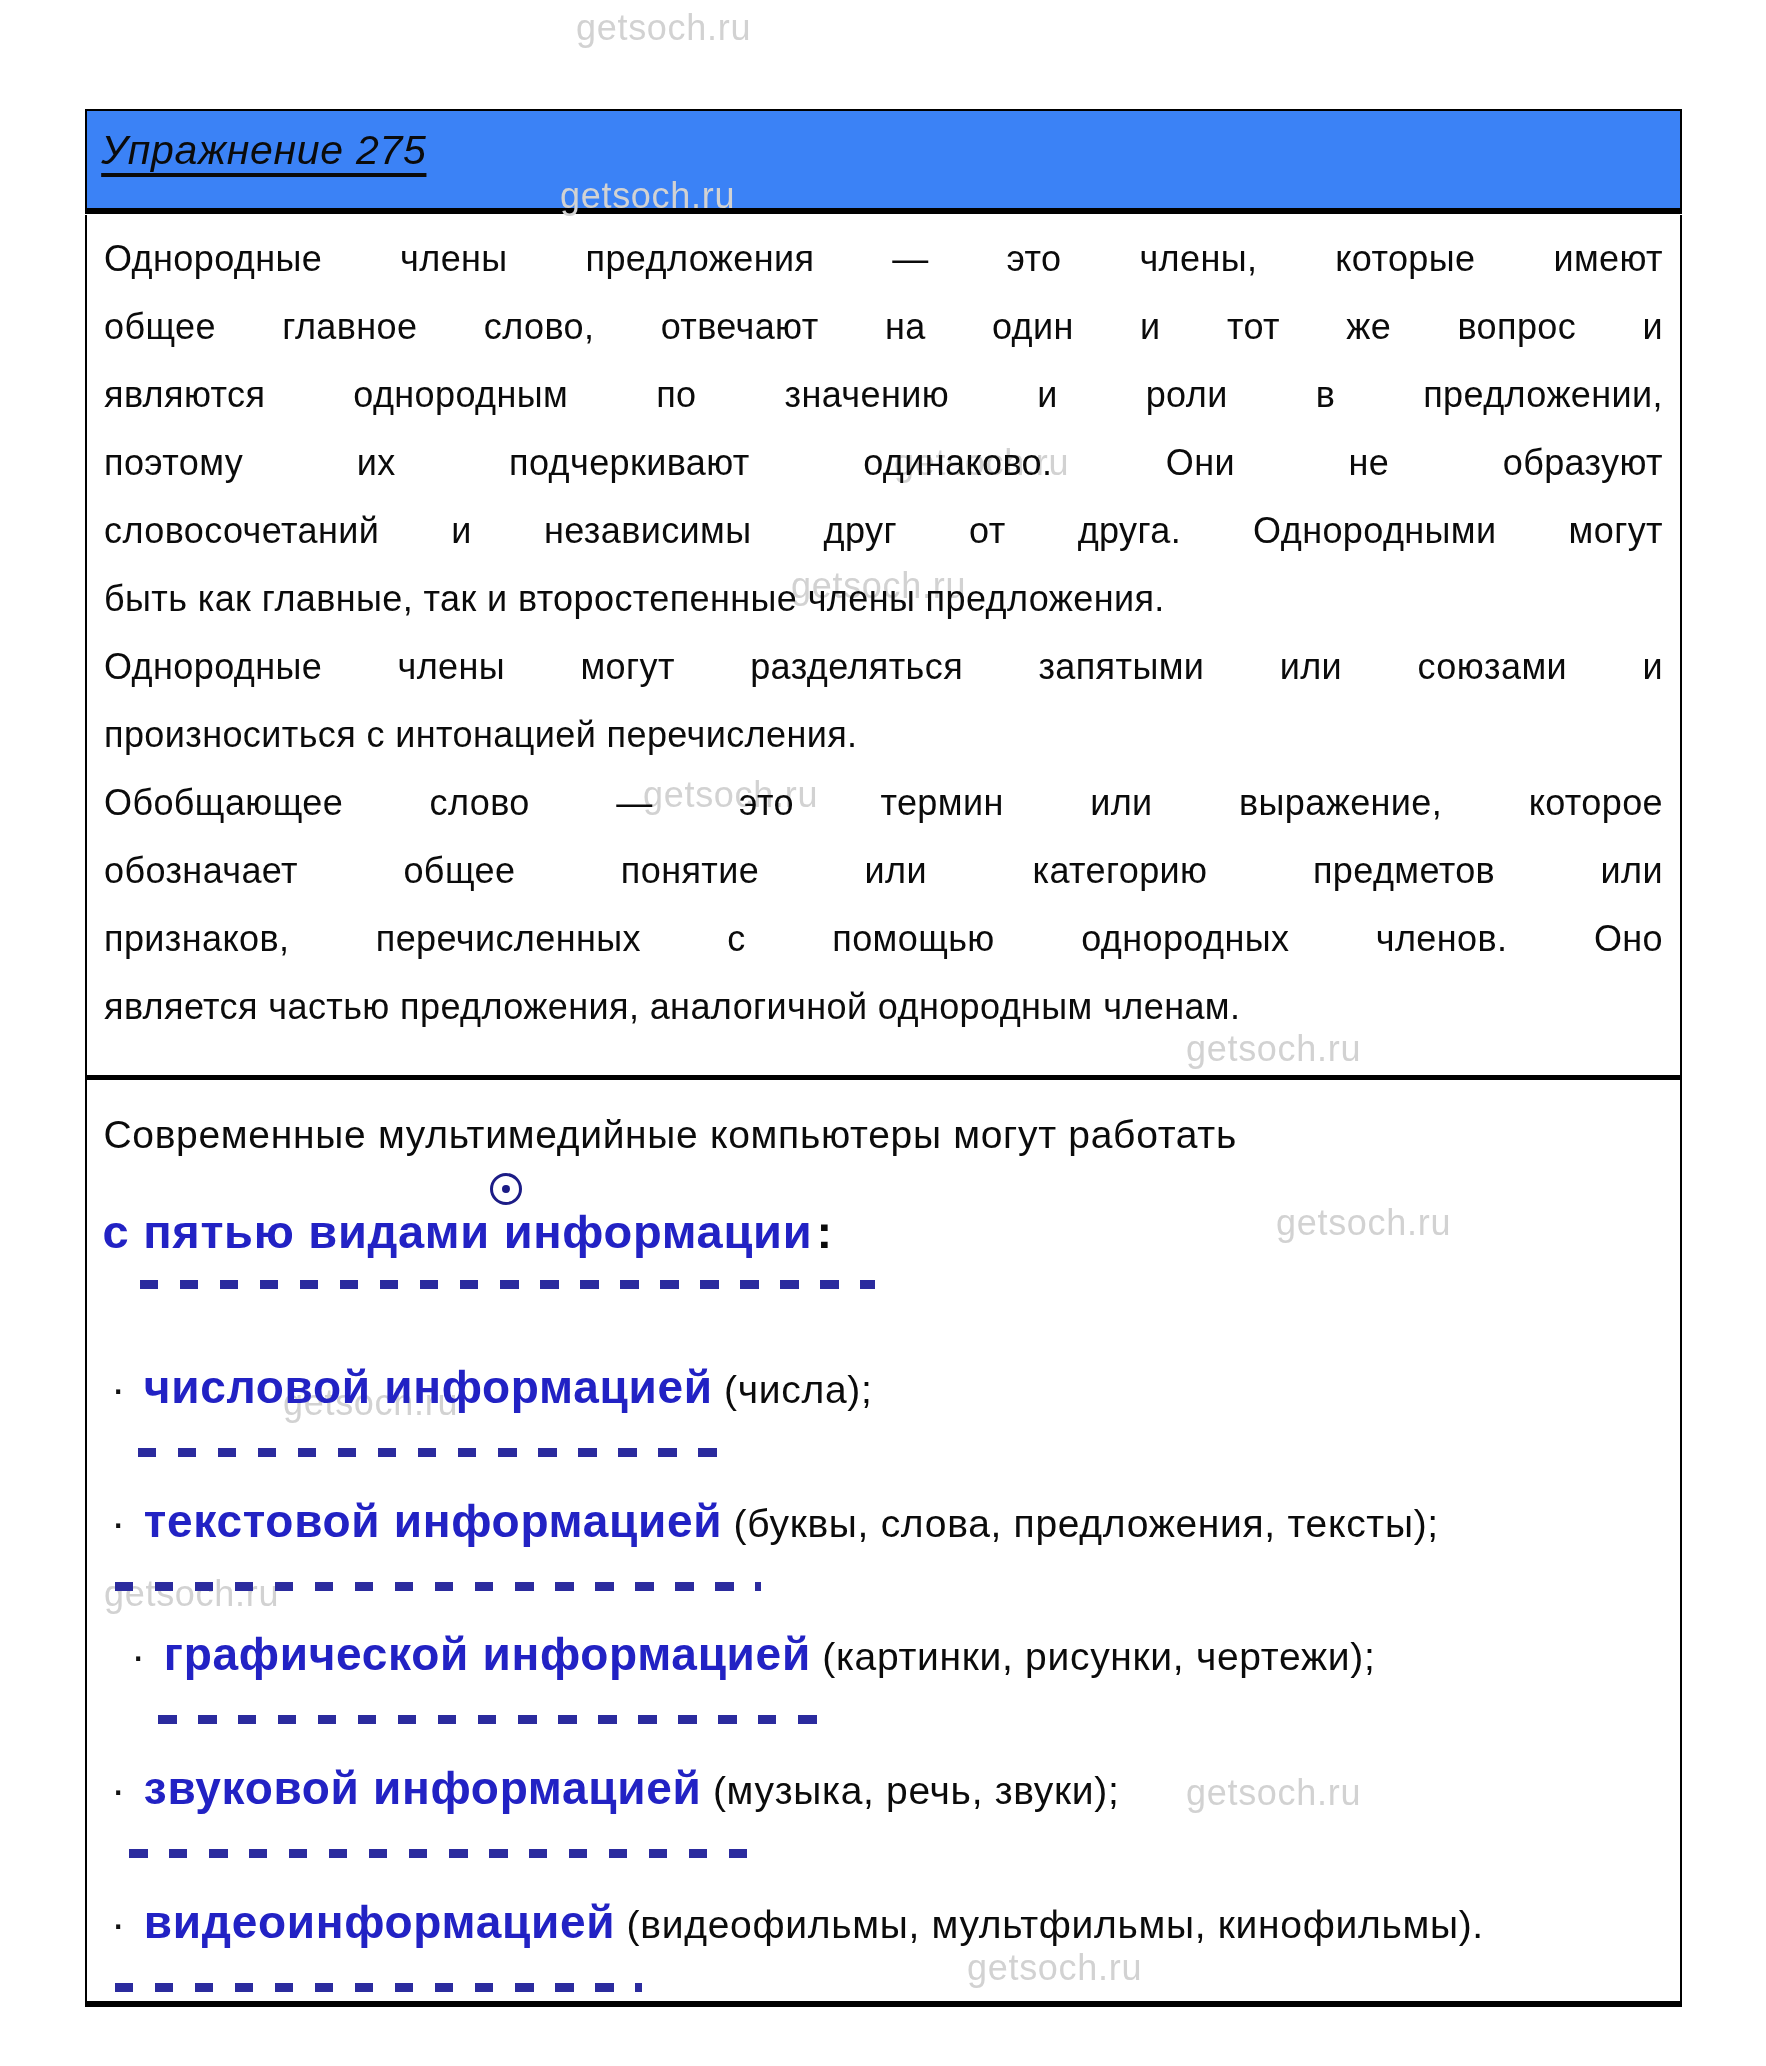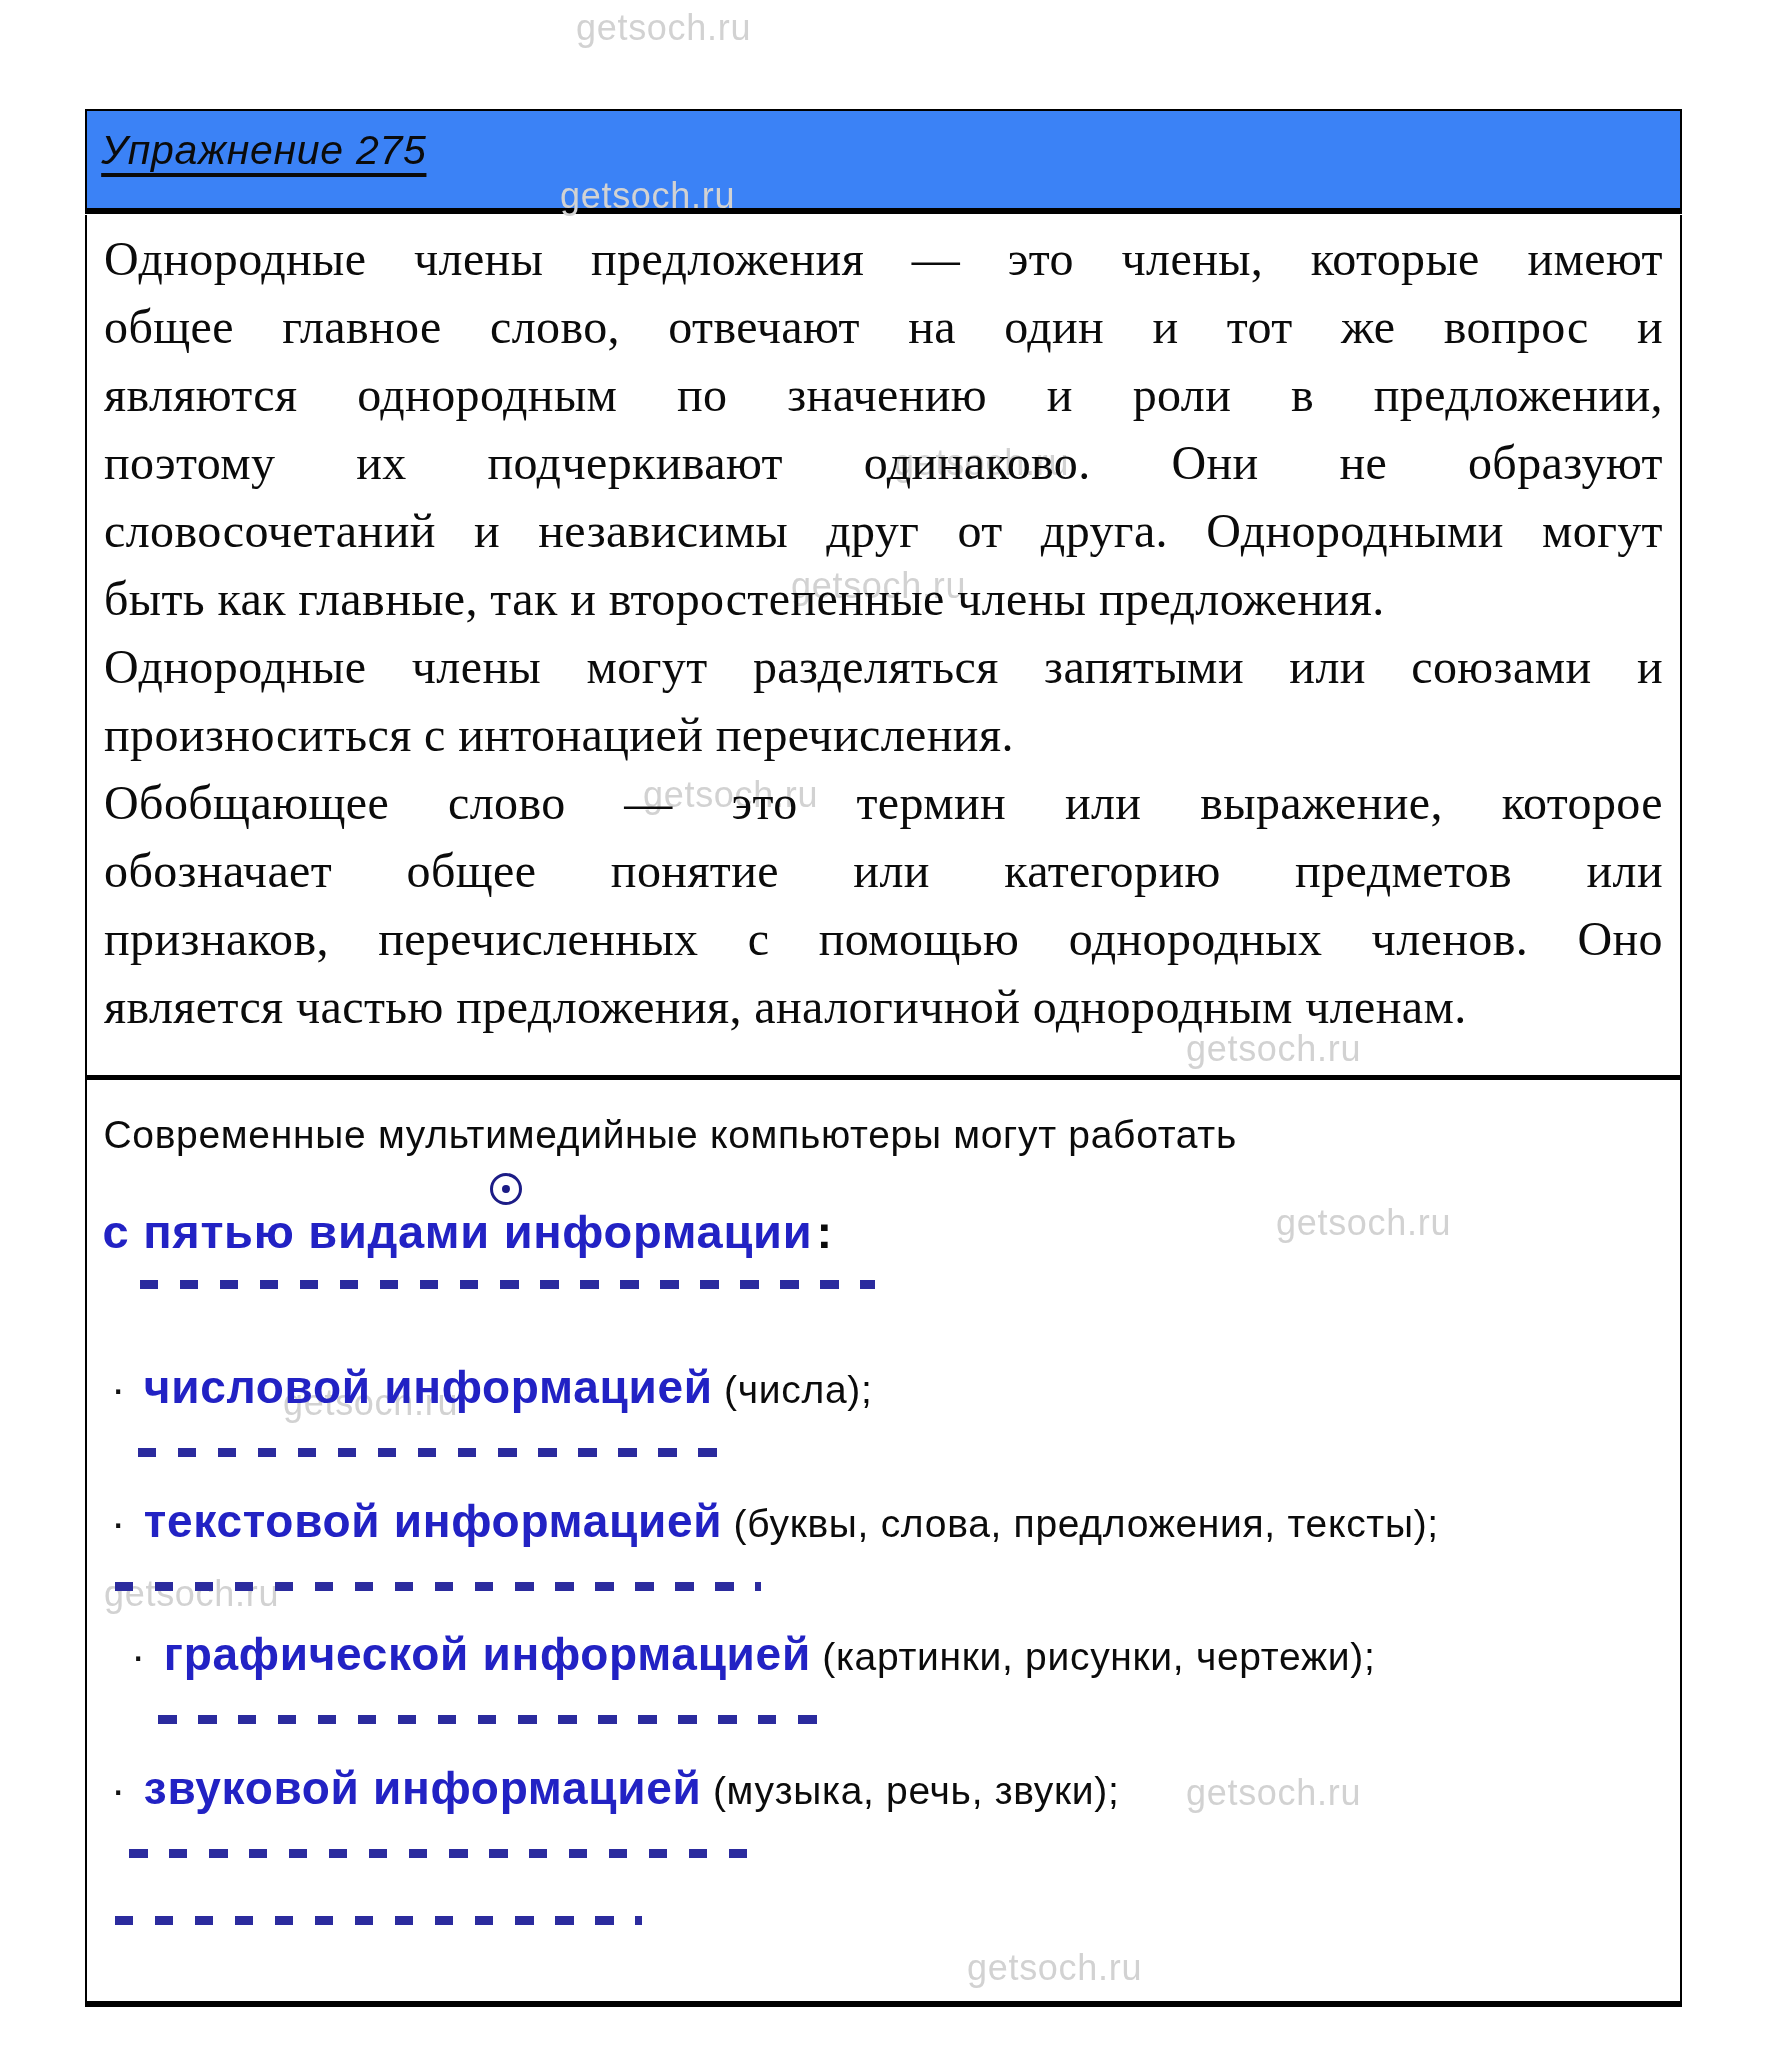--- a/index.html
+++ b/index.html
@@ -30,22 +30,22 @@
   }
 
   
   #explain-box {
     position:absolute; left:85px; top:215px; width:1597px; height:865px;
     box-sizing:border-box; background:transparent;
     border-left:2.8px solid #000; border-right:2.8px solid #000; border-bottom:5.7px solid #000;
     z-index:3; padding:10px 17px 0 17px;
   }
   .xline {
-    font-size:48px; line-height:68px; color:#0b0b0b; text-align:justify;
-    white-space:normal; letter-spacing:0.4px;font-family:Liberation Serif, serif;
+    font-size:36px; line-height:68px; color:#0b0b0b; text-align:justify;
+    white-space:normal; letter-spacing:0.4px;
   }
   .xline.stretched { text-align-last:justify; }
 
   
   #answer-box {
     position:absolute; left:85px; top:1079px; width:1597px; height:928px;
     box-sizing:border-box; background:transparent;
     border-left:2.8px solid #000; border-right:2.8px solid #000; border-bottom:6.4px solid #000;
     z-index:3;
   }
@@ -164,19 +164,22 @@
         </div>
         <div class="item-dash dash"></div>
       </div>
         <div class="item-block">
         <div class="item-row">
           <span class="bullet">·</span><span class="term">звуковой информацией</span><span class="note">(музыка, речь, звуки);</span>
         </div>
         <div class="item-dash dash"></div>
       </div>
         <div class="item-block">
+        <div class="item-row">
+          <span class="bullet">·</span><span class="term">видеоинформацией</span><span class="note">(видеофильмы, мультфильмы, кинофильмы).</span>
+        </div>
         <div class="item-dash dash"></div>
       </div>
       </div>
   </div>
 
 </div>
 
 
 </body></html>

